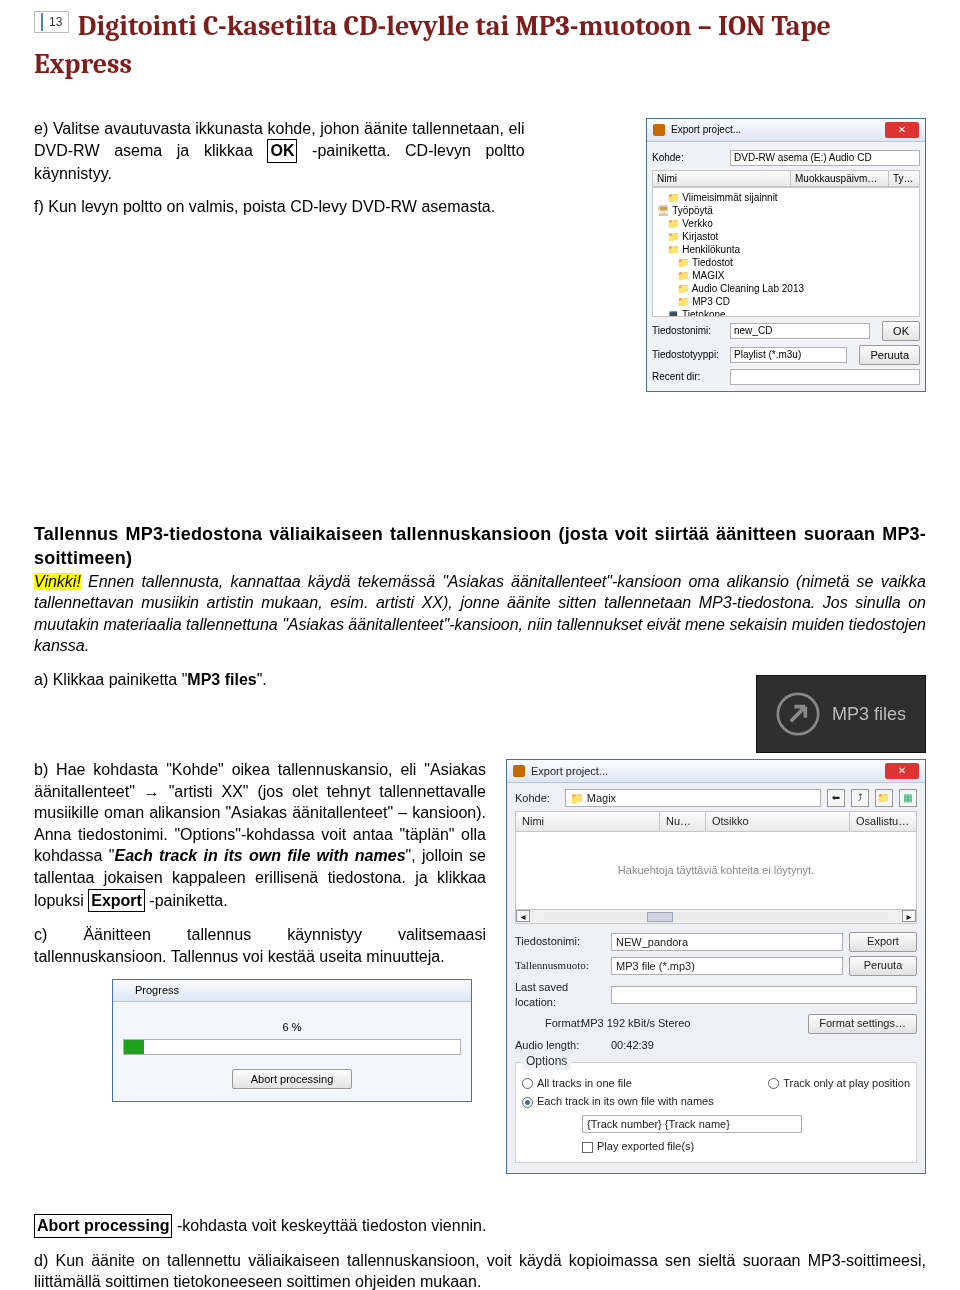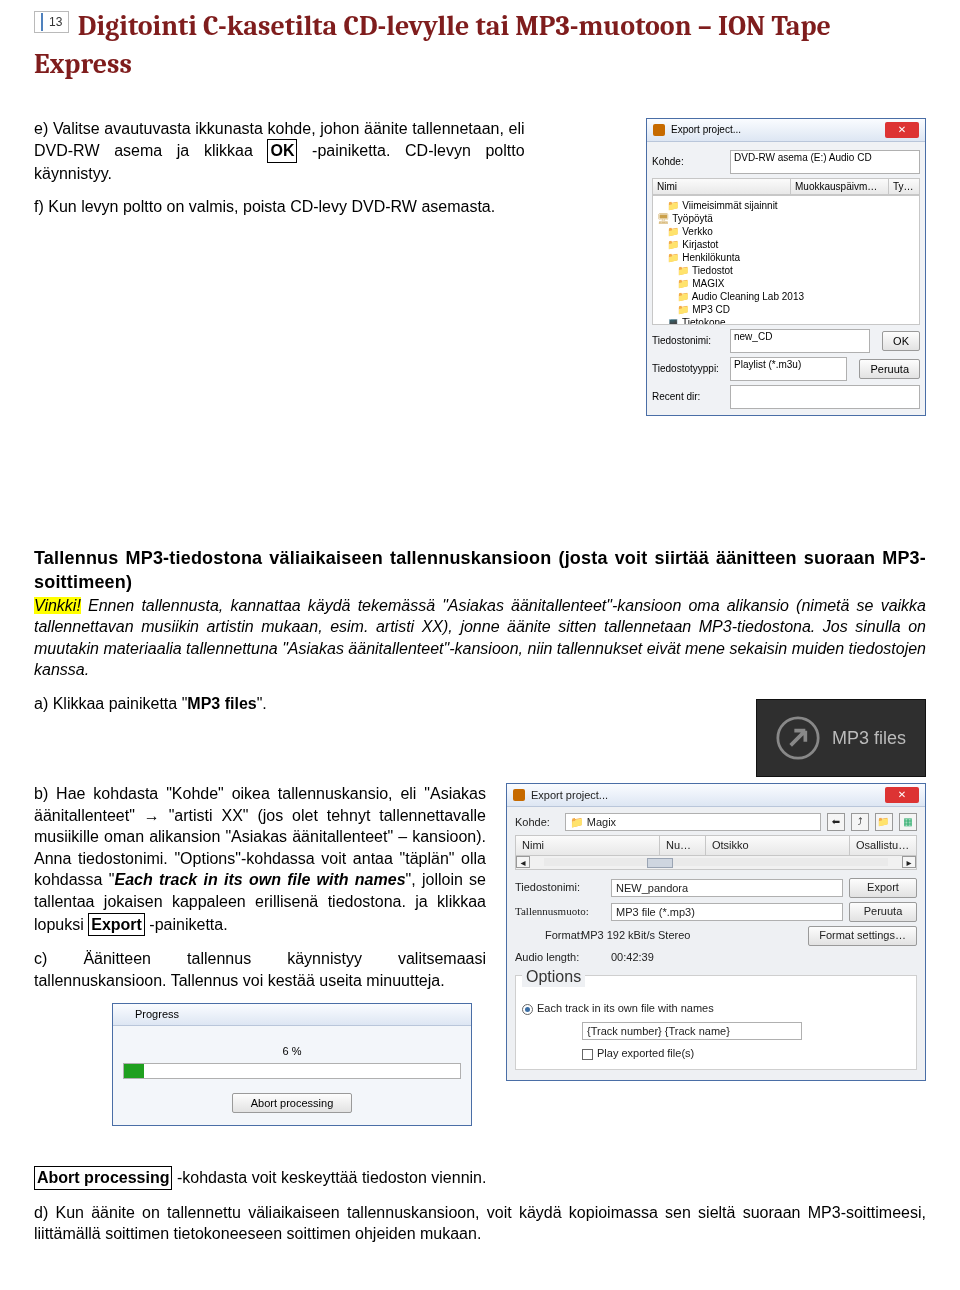--- a/index.html
+++ b/index.html
@@ -93,21 +93,21 @@
   .ew-line { display:flex; align-items:center; gap:6px; margin-bottom:4px; }
   .ew-input { flex:1; background:#fff; border:1px solid #b0b0b0; padding:1px 4px; height:18px; }
   .ew-btn { background:linear-gradient(#fdfdfd,#e2e2e2); border:1px solid #9a9a9a; border-radius:2px; padding:1px 10px; font-size:11px; height:20px; display:flex; align-items:center; }
   .ew-sq { width:18px; height:18px; border:1px solid #999; background:#f5f5f5; display:flex; align-items:center; justify-content:center; font-size:10px; }
   .ew-listhead { display:flex; background:linear-gradient(#fbfbfb,#e8e8e8); border:1px solid #c7c7c7; font-size:11px; }
   .ew-listhead div { padding:2px 6px; border-right:1px solid #c7c7c7; }
   .ew-list { background:#fff; border:1px solid #c7c7c7; border-top:none; height:78px; display:flex; align-items:center; justify-content:center; color:#888; font-size:11px; }
   .ew-scroll { height:14px; border:1px solid #c7c7c7; border-top:none; background:#f1f1f1; display:flex; align-items:center; }
   .ew-scroll .trk { flex:1; height:8px; background:#eaeaea; margin:0 14px; position:relative; }
   .ew-scroll .trk::after{ content:""; position:absolute; left:30%; width:24px; height:8px; background:#cfd6e0; border:1px solid #9aa4b3;}
-  .ew-grp-title { font-size:16px; color:#333; background:#eef0f3; display:inline-block; padding:0 4px; position:relative; top:-10px; }
+  .ew-grp-title { font-size:12px; color:#333; background:#eef0f3; display:inline-block; padding:0 4px; position:relative; top:-10px; }
   .ew-grp-title-wrap { border:1px solid #cfcfcf; background:#fff; margin-top:10px; padding:0 6px 6px; }
   .radio { width:11px; height:11px; border:1px solid #666; border-radius:50%; display:inline-block; vertical-align:middle; margin-right:4px; position:relative; background:#fff;}
   .radio.on::after { content:""; position:absolute; inset:2px; background:#3b6ea5; border-radius:50%; }
   .chk { width:11px; height:11px; border:1px solid #666; display:inline-block; vertical-align:middle; margin-right:4px; background:#fff;}
   .progresswin {
     border:1px solid #4a6ea6; background:#f3f6fa; font-size:11px; width: 360px;
     margin-top: 10px;
     margin-left: 78px;
   }
   .pw-titlebar { background:linear-gradient(#fafcff,#dde6f3); padding:3px 22px; border-bottom:1px solid #b9c6da; }
@@ -117,21 +117,21 @@
   .pw-btnrow { display:flex; justify-content:center; margin-top:14px;}
   .treewin {
     float:right; width:280px; border:1px solid #4a6ea6; background:#f0f2f5; font-size:10px; margin-left:18px;
   }
   .treewin .ew-body { padding:4px 5px 6px; }
   .treewin .tree { background:#fff; border:1px solid #c7c7c7; height:130px; padding:3px 4px; overflow:hidden; line-height:1.3; }
   .treewin .tree .ind1 { padding-left:10px; }
   .treewin .tree .ind2 { padding-left:20px; }
   .treewin .small-row { display:flex; align-items:center; gap:4px; margin-top:4px; }
   .treewin .small-row .lbl { width:74px; }
-  .treewin .small-row .inpt { flex:1; background:#fff; border:1px solid #b0b0b0; height:24px; padding:0 3px; }
+  .treewin .small-row .inpt { flex:1; background:#fff; border:1px solid #b0b0b0; height:16px; padding:0 3px; }
   .fld { color:#caa04a; }
   .drv { color:#7a7a7a; }
   .clr { clear:both; }
   .sec-gap { height: 120px; }
   .sec-gap2 { height: 40px; }
 </style>
 </head>
 <body>
 
 <div class="header-row">
@@ -255,49 +255,58 @@
           <span class="ew-sq">⤴</span>
           <span class="ew-sq" style="color:#caa04a;">📁</span>
           <span class="ew-sq" style="color:#2a6;">▦</span>
         </div>
         <div class="ew-listhead">
           <div style="flex:2;">Nimi</div>
           <div style="width:46px;">Nu…</div>
           <div style="flex:2;">Otsikko</div>
           <div style="width:66px; border-right:none;">Osallistu…</div>
         </div>
+        <div class="ew-list">Hakuehtoja täyttäviä kohteita ei löytynyt.</div>
         <div class="ew-scroll">
           <span class="ew-sq" style="height:12px;width:14px;">◂</span>
           <div class="trk"></div>
           <span class="ew-sq" style="height:12px;width:14px;">▸</span>
         </div>
 
         <div class="ew-line" style="margin-top:8px;">
           <span style="width:90px;">Tiedostonimi:</span>
           <span class="ew-input">NEW_pandora</span>
           <span class="ew-btn" style="width:68px; justify-content:center;">Export</span>
         </div>
         <div class="ew-line">
           <span style="width:90px;font-family:Liberation Serif, serif;">Tallennusmuoto:</span>
           <span class="ew-input">MP3 file (*.mp3)</span>
           <span class="ew-btn" style="width:68px; justify-content:center;">Peruuta</span>
         </div>
         <div class="ew-line">
+          <span style="width:90px;">Last saved location:</span>
+          <span class="ew-input"></span>
+        </div>
+        <div class="ew-line">
           <span style="width:60px; padding-left:30px;">Format:</span>
           <span>MP3 192 kBit/s Stereo</span>
           <span style="flex:1;"></span>
           <span class="ew-btn">Format settings…</span>
         </div>
         <div class="ew-line">
           <span style="width:90px;">Audio length:</span>
           <span>00:42:39</span>
         </div>
 
         <div class="ew-grp-title-wrap">
           <span class="ew-grp-title">Options</span>
+          <div style="display:flex; justify-content:space-between; margin-top:-4px;">
+            <label><span class="radio"></span><span>All tracks in one file</span></label>
+            <label><span class="radio"></span><span>Track only at play position</span></label>
+          </div>
           <div style="margin-top:4px;">
             <label><span class="radio on"></span><span>Each track in its own file with names</span></label>
           </div>
           <div style="margin:6px 0 0 60px;">
             <span class="ew-input" style="display:inline-block; width:220px;">{Track number} {Track name}</span>
           </div>
           <div style="margin:6px 0 2px 60px;">
             <label><span class="chk"></span><span>Play exported file(s)</span></label>
           </div>
         </div>

